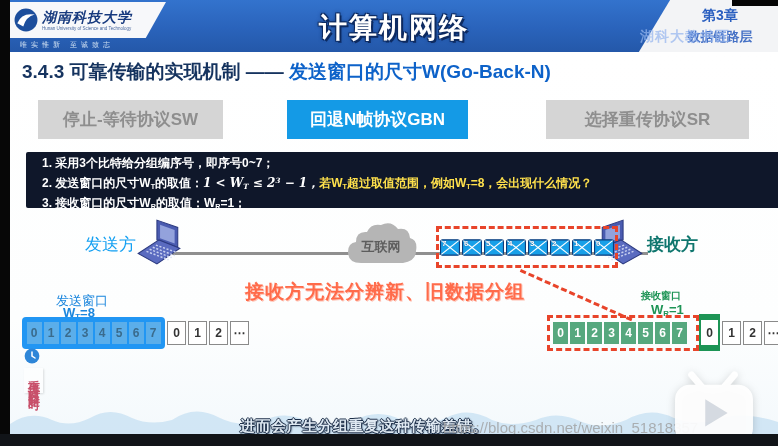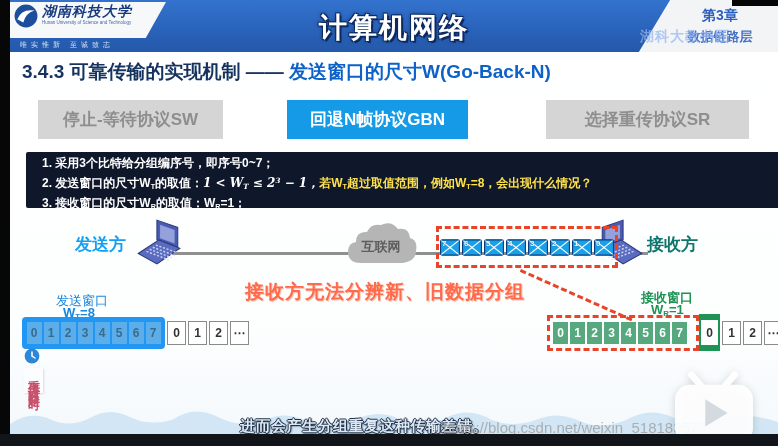--- a/index.html
+++ b/index.html
@@ -9,21 +9,21 @@
 
   
   .frame-left { position:absolute; left:0; top:0; width:10px; height:446px; background:#070707; z-index:40; }
   .bottom-bar { position:absolute; left:0; top:434px; width:778px; height:12px; background:#111418; z-index:41; }
   .notch { position:absolute; right:0; top:0; width:46px; height:6px; background:#050505; z-index:12; }
 
   
   .header { position:absolute; left:10px; top:0; width:768px; height:52px;
             background:linear-gradient(180deg,#3373cd 0%, #2a63bb 55%, #2458a9 100%); z-index:10; }
   .logo-banner { position:absolute; left:0; top:2px; width:156px; height:36px; background:#f7f8fa;
-                 clip-path:polygon(0 0, 100% 0, 87% 100%, 0 100%); display:flex; align-items:flex-start; padding:2px 4px; }
+                 clip-path:polygon(0 0, 100% 0, 87% 100%, 0 100%); display:flex; align-items:center; padding:2px 4px; }
   .logo-circle { width:24px; height:24px; flex:0 0 auto; }
   .univ-zh { font-family:"DejaVu Serif", serif; font-style:italic; font-weight:bold; font-size:14px;
              color:#173a7e; line-height:15px; letter-spacing:1px; white-space:nowrap; }
   .univ-en { font-size:5px; color:#49689f; transform:scale(0.9); transform-origin:left; white-space:nowrap; }
   .motto { position:absolute; left:10px; top:40px; font-size:7px; color:#cfe0f2; letter-spacing:4px; white-space:nowrap; }
   .course-title { position:absolute; left:50%; top:9px; transform:translateX(-50%); font-size:28px; font-weight:bold;
                   color:#ffffff; letter-spacing:2px; white-space:nowrap;
                   text-shadow:2px 2px 0 #0d2a60, -1px -1px 0 #0d2a60, 1px -1px 0 #0d2a60, -1px 1px 0 #0d2a60, 0 0 4px #0d2a60; }
   .corner { position:absolute; right:0; top:0; width:142px; height:52px; background:#f3f4f6;
             clip-path:polygon(24% 0, 100% 0, 100% 100%, 2% 100%); text-align:center; padding-top:7px; }
@@ -51,21 +51,21 @@
   .rules-box { position:absolute; left:26px; top:152px; width:776px; height:56px; background:#0f172a;
                border-radius:2px; padding:3px 16px; z-index:6; color:#ffffff; }
   .rule-line { font-size:12px; font-weight:bold; line-height:17px; white-space:nowrap; }
   .math { font-family:"DejaVu Serif", serif; font-style:italic; font-weight:bold; }
   .sub { font-size:0.6em; vertical-align:-0.3em; }
   .sup { font-size:0.6em; vertical-align:0.5em; }
   .q { color:#ffe14c; }
 
   
   .link-line { position:absolute; left:156px; top:252px; width:492px; height:3px; background:#8f8f8f; z-index:6; }
-  .sender-label   { position:absolute; left:75px;  top:233px; font-size:17px; font-weight:bold; color:#14a0f2; z-index:8; }
+  .sender-label   { position:absolute; left:85px;  top:233px; font-size:17px; font-weight:normal; color:#14a0f2; z-index:8; }
   .receiver-label { position:absolute; left:647px; top:233px; font-size:17px; font-weight:bold; color:#0f766e; z-index:8; }
   .laptop { position:absolute; width:50px; height:48px; z-index:8; }
   .laptop.left  { left:134px; top:218px; }
   .laptop.right { left:596px; top:218px; transform:scaleX(-1); }
   .cloud { position:absolute; left:341px; top:219px; width:80px; height:52px; z-index:7; }
   .cloud-label { position:absolute; left:351px; top:238px; width:60px; text-align:center;
                  font-size:13px; font-weight:bold; color:#5d5d5d; z-index:8; }
 
   .packet-box { position:absolute; left:436px; top:226px; width:182px; height:42px;
                 border:3px dashed #e8442a; z-index:9; display:flex; align-items:center;
@@ -87,21 +87,21 @@
   .sw-wlabel { position:absolute; left:63px; top:305px; font-size:13px; font-weight:bold; color:#1b86dd; z-index:8; }
   .send-wrapper { position:absolute; left:22px; top:317px; width:143px; height:32px; background:#2196f3;
                   border-radius:4px; display:flex; align-items:center; justify-content:center; gap:2px; z-index:8; }
   .sw-cell { width:15px; height:22px; background:#5baeea; display:flex; align-items:center; justify-content:center;
              font-size:12px; font-weight:bold; color:#3a6b8c; }
   .tail-row { position:absolute; display:flex; gap:2px; z-index:8; }
   .send-tail { left:167px; top:321px; }
   .plain-cell { width:19px; height:24px; background:#ffffff; border:1.5px solid #8a8a8a;
                 display:flex; align-items:center; justify-content:center; font-size:12px; font-weight:bold; color:#333; }
 
-  .rw-title { position:absolute; left:641px; top:289px; font-size:13px; font-weight:bold; color:#1d9455; z-index:8;font-family:Liberation Mono, monospace; }
+  .rw-title { position:absolute; left:641px; top:289px; font-size:10px; font-weight:bold; color:#1d9455; z-index:8;font-family:Liberation Mono, monospace; }
   .rw-wlabel { position:absolute; left:651px; top:302px; font-size:13px; font-weight:bold; color:#1d9455; z-index:8;text-align:right; }
   .recv-dashed { position:absolute; left:547px; top:315px; width:152px; height:36px; border:3px dashed #e8442a;
                  display:flex; align-items:center; justify-content:flex-start; gap:2px; padding:0 3px; z-index:8; }
   .rw-cell { width:15px; height:22px; background:#56a87e; display:flex; align-items:center; justify-content:center;
              font-size:12px; font-weight:bold; color:#ffffff; }
   .rw-next { position:absolute; left:699px; top:314px; width:21px; height:37px; background:#1d9455;
              display:flex; align-items:center; justify-content:center; z-index:8; }
   .rw-next-inner { width:17px; height:25px; background:#ffffff; display:flex; align-items:center;
                    justify-content:center; font-size:12px; font-weight:bold; color:#333; }
   .recv-tail { left:722px; top:321px; }

